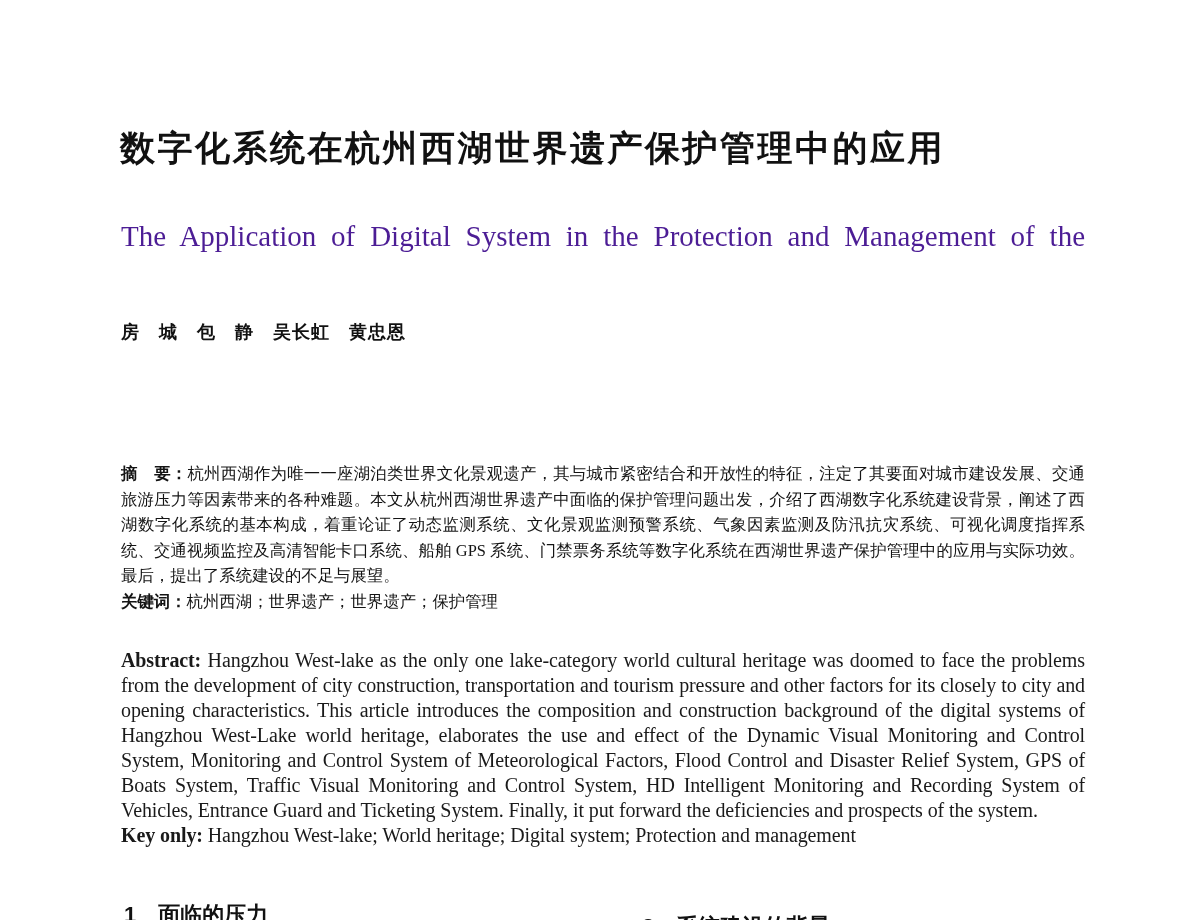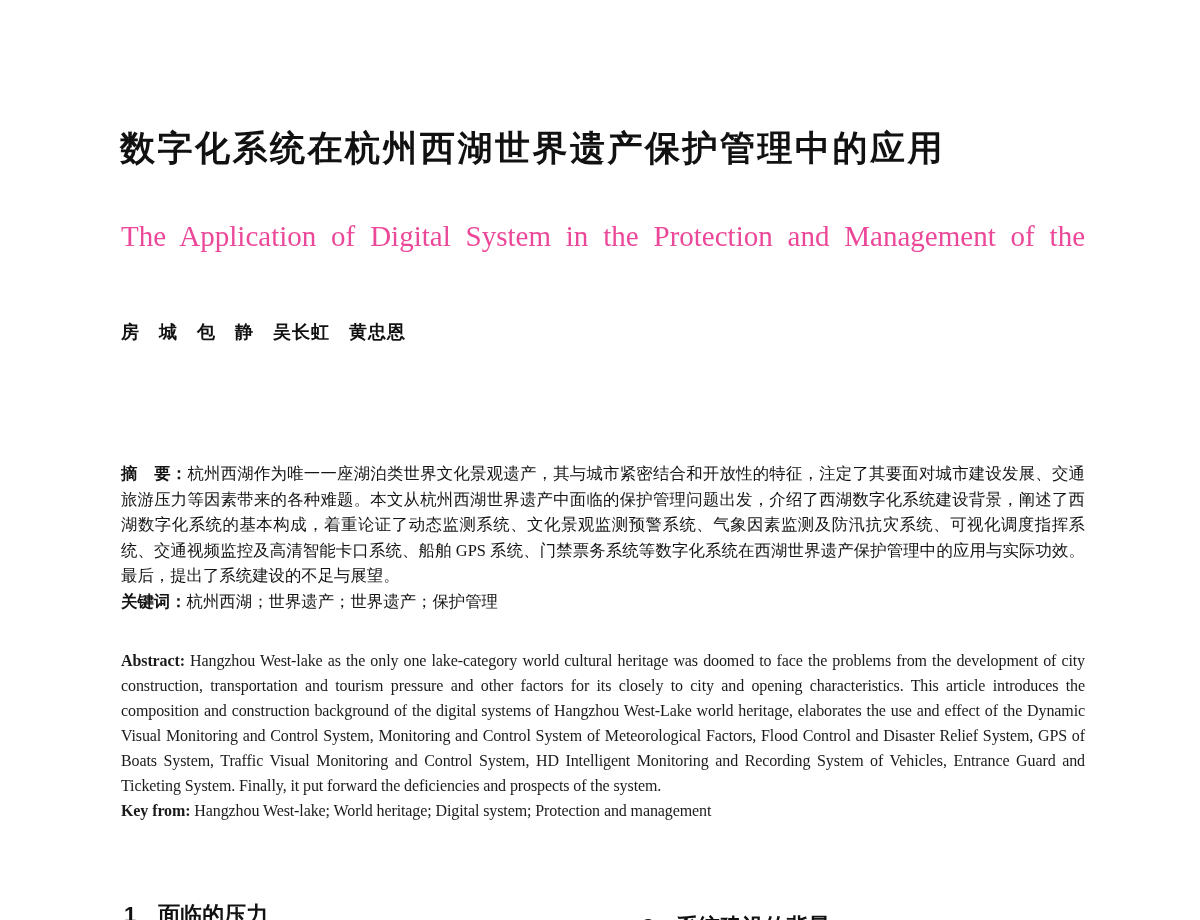--- a/index.html
+++ b/index.html
@@ -32,21 +32,21 @@
 
   
   .title-en {
     position: absolute;
     left: 121px;
     top: 217px;
     width: 964px;
     font-family: "Liberation Serif", serif;
     font-size: 29px;
     line-height: 39px;
-    color: #ec4899;
+    color: #4c1d95;
   }
   .title-en .l1 {
     text-align: justify;
     text-align-last: justify;
   }
 
   
   .authors {
     position: absolute;
     left: 121px;
@@ -76,21 +76,21 @@
     font-weight: 700;
   }
 
   
   .block-en {
     position: absolute;
     left: 121px;
     top: 648px;
     width: 964px;
     font-family: "Liberation Serif", serif;
-    font-size: 16px;
+    font-size: 20px;
     line-height: 25px;
     letter-spacing: -0.1px;
     text-align: justify;
     color: #1a1a1a;
   }
   .block-en p { margin: 0; }
   .label-en { font-weight: 700; }
 
   
   .sec-heading {
@@ -123,21 +123,21 @@
 
   <div class="authors">房　城　包　静　吴长虹　黄忠恩</div>
 
   <div class="block-zh">
     <p><span class="label-zh">摘　要：</span><span>杭州西湖作为唯一一座湖泊类世界文化景观遗产，其与城市紧密结合和开放性的特征，注定了其要面对城市建设发展、交通旅游压力等因素带来的各种难题。本文从杭州西湖世界遗产中面临的保护管理问题出发，介绍了西湖数字化系统建设背景，阐述了西湖数字化系统的基本构成，着重论证了动态监测系统、文化景观监测预警系统、气象因素监测及防汛抗灾系统、可视化调度指挥系统、交通视频监控及高清智能卡口系统、船舶 GPS 系统、门禁票务系统等数字化系统在西湖世界遗产保护管理中的应用与实际功效。最后，提出了系统建设的不足与展望。</span></p>
     <p><span class="label-zh">关键词：</span><span>杭州西湖；世界遗产；世界遗产；保护管理</span></p>
   </div>
 
   <div class="block-en">
     <p><span class="label-en">Abstract:</span>&nbsp;<span>Hangzhou West-lake as the only one lake-category world cultural heritage was doomed to face the problems from the development of city construction, transportation and tourism pressure and other factors for its closely to city and opening characteristics. This article introduces the composition and construction background of the digital systems of Hangzhou West-Lake world heritage, elaborates the use and effect of the Dynamic Visual Monitoring and Control System, Monitoring and Control System of Meteorological Factors, Flood Control and Disaster Relief System, GPS of Boats System, Traffic Visual Monitoring and Control System, HD Intelligent Monitoring and Recording System of Vehicles, Entrance Guard and Ticketing System. Finally, it put forward the deficiencies and prospects of the system.</span></p>
-    <p><span class="label-en">Key from:</span>&nbsp;<span>Hangzhou West-lake; World heritage; Digital system; Protection and management</span></p>
+    <p><span class="label-en">Key only:</span>&nbsp;<span>Hangzhou West-lake; World heritage; Digital system; Protection and management</span></p>
   </div>
 
   <h2 class="sec-heading sec-1">
     <span class="sec-num">1</span><span>面临的压力</span>
   </h2>
 
   <h2 class="sec-heading sec-2">
     <span class="sec-num">2</span><span>系统建设的背景</span>
   </h2>
 

